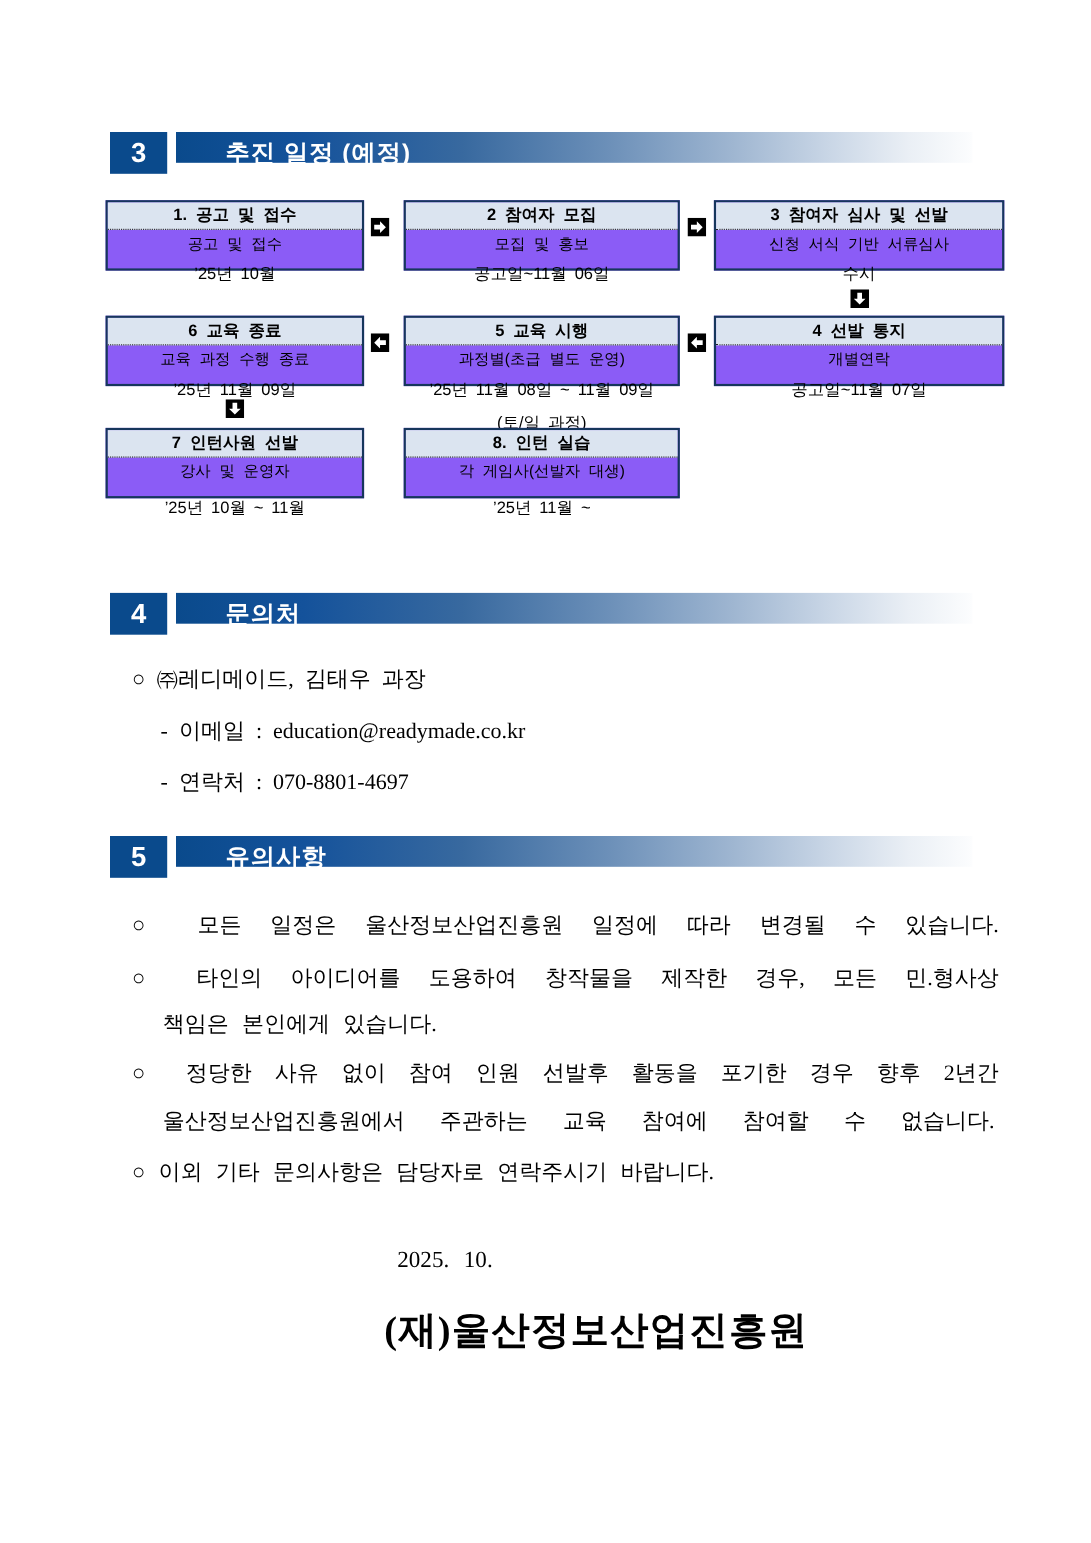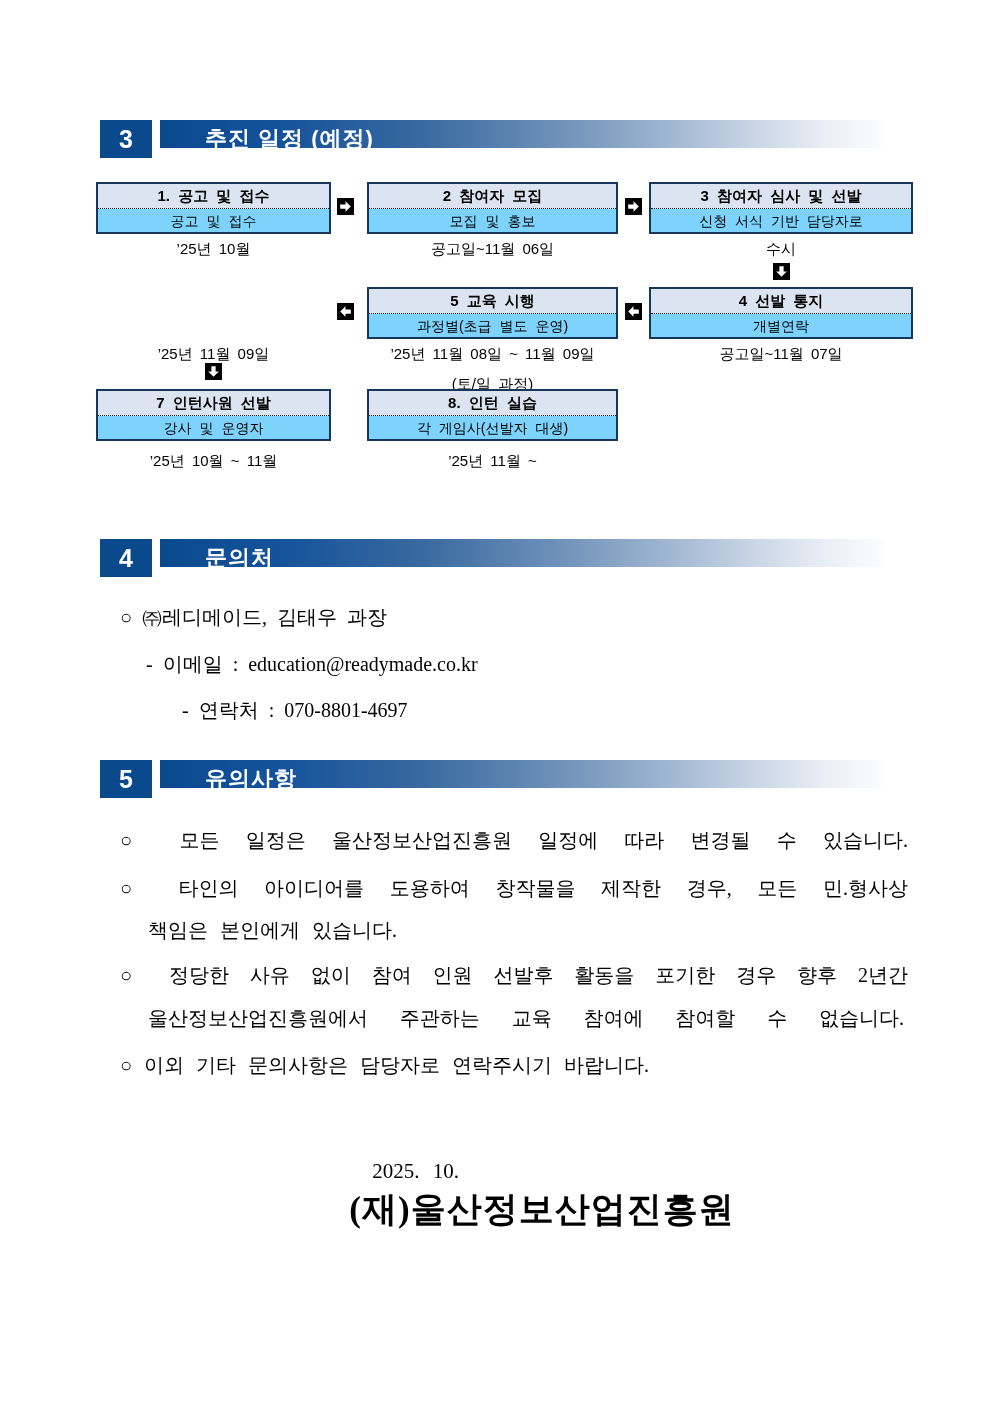--- a/index.html
+++ b/index.html
@@ -10,49 +10,49 @@
   .sec{position:absolute;left:100px;display:flex;height:38px;}
   .sec-num{width:52px;height:38px;background:#0a4a8c;color:#fff;font-weight:bold;
            font-size:25px;display:flex;align-items:center;justify-content:center;}
   .sec-bar{width:724px;height:28px;margin-left:8px;color:#fff;font-weight:bold;
            font-size:22px;line-height:38px;padding-left:45px;box-sizing:border-box;letter-spacing:1px;
            background:linear-gradient(to right,#0a4a8c 0%,#14529b 16%,#38699f 36%,
                        #6b8fb8 54%,#9fb6d1 70%,#c9d6e6 82%,#eaeff5 92%,#fcfdfe 100%);}
   #sec3{top:120px}#sec4{top:539px}#sec5{top:760px}
 
   
-  .fbox{position:absolute;border:2px solid #16365c;background:#7dd3fc;box-sizing:border-box;height:52px;}
+  .fbox{position:absolute;border:2px solid #16365c;background:#8b5cf6;box-sizing:border-box;height:64px;}
   .fbox-title{height:24px;background:#dbe4f0;border-bottom:1px dotted #222;
               font-weight:bold;font-size:15px;line-height:24px;text-align:center;word-spacing:4px;}
   .fbox-body{height:24px;font-size:14px;line-height:25px;text-align:center;word-spacing:4px;}
   .c1{left:96px;width:235px}.c2{left:367px;width:251px}.c3{left:649px;width:264px}
   .r1{top:182px}.r2{top:287px}.r3{top:389px}
   .fdate{position:absolute;font-size:15px;text-align:center;word-spacing:3px;white-space:nowrap;}
   .arr{position:absolute;width:17px;height:17px;}
   .arr svg{display:block;width:100%;height:100%;}
   .arr.left{transform:rotate(180deg);}
   .arr.down{transform:rotate(90deg);}
 
   
   .serif{font-family:"Liberation Serif","DejaVu Serif",serif;}
   .contact-line{position:absolute;font-size:20px;word-spacing:5px;white-space:nowrap;}
   #contact-main{left:120px;top:604px;}
   #contact-email{left:146px;top:651px;}
-  #contact-phone{left:146px;top:697px;margin-left:36px;}
+  #contact-phone{left:146px;top:697px;}
 
   .notice-line{position:absolute;font-size:20px;}
   .n-b{left:120px;width:788px;}
   .n-c{left:148px;width:756px;}
   .stretch{text-align:justify;text-align-last:justify;}
   .plain{word-spacing:7px;white-space:nowrap;}
   #n1{top:827px}#n2a{top:875px}#n2b{top:917px}#n3a{top:962px}#n3b{top:1005px}#n4{top:1052px}
 
   
-  #footer-date{position:absolute;left:16px;top:1133px;width:799px;text-align:center;
-               font-size:21px;word-spacing:8px;margin-top:26px;}
+  #footer-date{position:absolute;left:5px;top:1133px;width:799px;text-align:center;
+               font-size:21px;word-spacing:8px;}
   #footer-org{position:absolute;left:0;top:1186px;width:992px;text-align:center;
               font-size:35px;font-weight:600;letter-spacing:1px;padding-left:46px;}
 </style>
 </head>
 <body>
 
 <div class="page">
 
   <div class="sec" id="sec3">
     <div class="sec-num">3</div>
@@ -80,31 +80,35 @@
 
   <div class="arr" style="left:625px;top:198px">
     <svg viewBox="0 0 16 16">
         <rect width="16" height="16" fill="#000"></rect>
         <path d="M3 6h5V3l5 5-5 5v-3H3z" fill="#fff"></path>
       </svg>
   </div>
 
   <div class="fbox c3 r1">
     <div class="fbox-title">3 참여자 심사 및 선발</div>
-    <div class="fbox-body">신청 서식 기반 담당자로</div>
+    <div class="fbox-body">신청 서식 기반 서류심사</div>
   </div>
   <div class="fdate c3" style="top:240px">수시</div>
 
   <div class="arr down" style="left:773px;top:263px">
     <svg viewBox="0 0 16 16">
         <rect width="16" height="16" fill="#000"></rect>
         <path d="M3 6h5V3l5 5-5 5v-3H3z" fill="#fff"></path>
       </svg>
   </div>
 
+  <div class="fbox c1 r2">
+    <div class="fbox-title">6 교육 종료</div>
+    <div class="fbox-body">교육 과정 수행 종료</div>
+  </div>
   <div class="fdate c1" style="top:345px">’25년 11월 09일</div>
 
   <div class="arr left" style="left:337px;top:303px">
     <svg viewBox="0 0 16 16">
         <rect width="16" height="16" fill="#000"></rect>
         <path d="M3 6h5V3l5 5-5 5v-3H3z" fill="#fff"></path>
       </svg>
   </div>
 
   <div class="fbox c2 r2">

